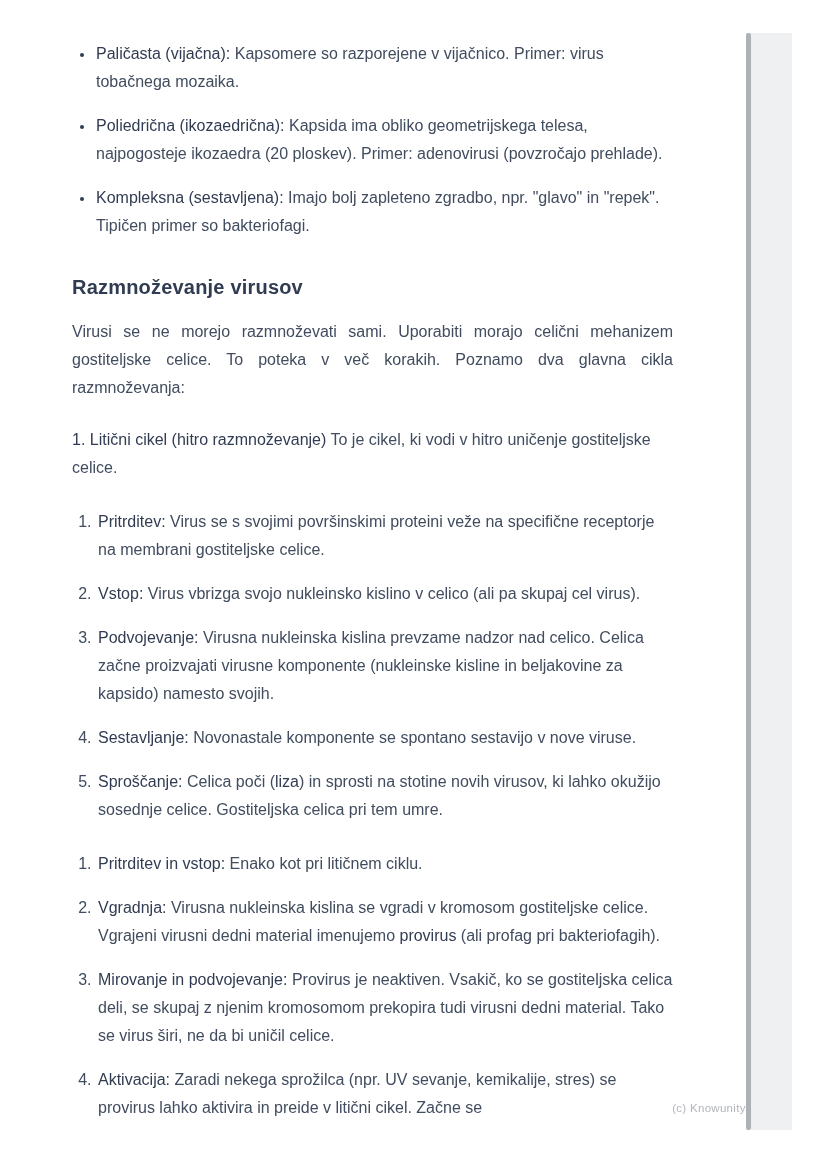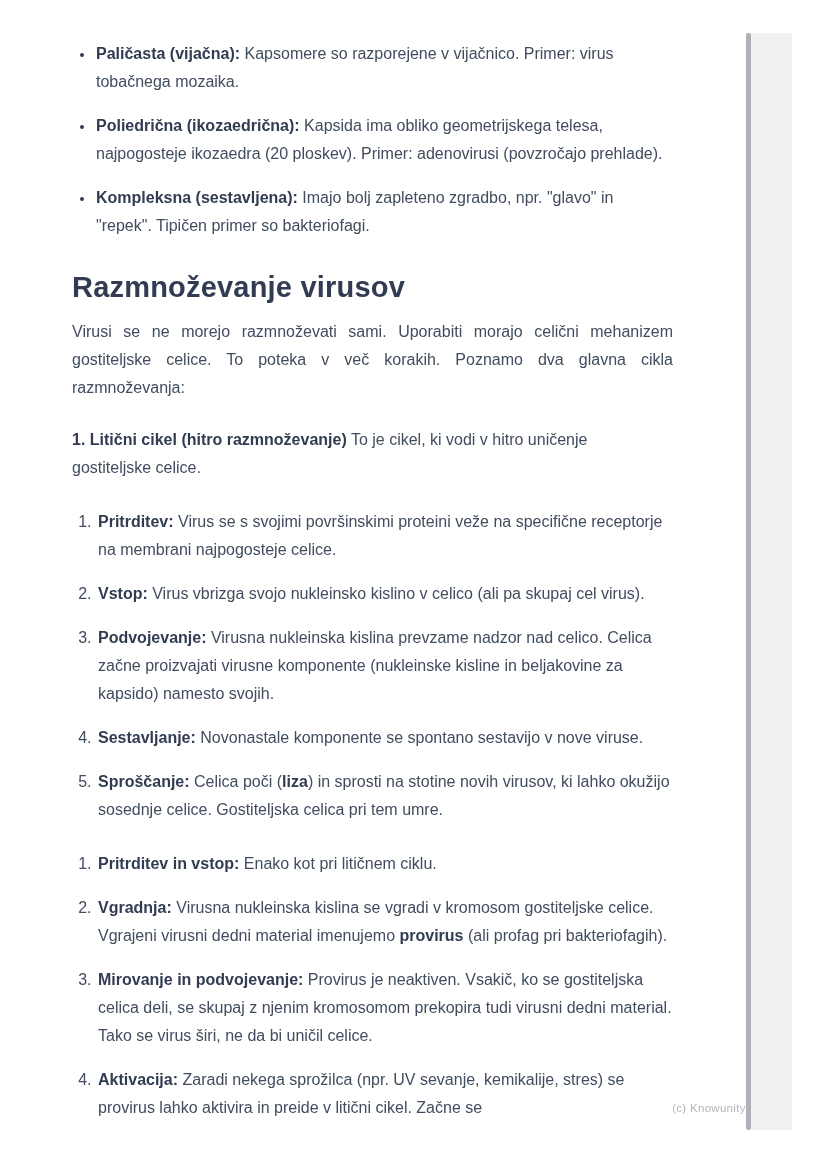--- a/index.html
+++ b/index.html
@@ -17,33 +17,33 @@
     -webkit-font-smoothing: antialiased;
   }
   .page-content {
     position: absolute;
     left: 72px;
     top: 28px;
     width: 601px;
     font-size: 16px;
     line-height: 28px;
   }
-  b { font-weight: 700; color: #313c52; text-align: right; }
+  b { font-weight: 400; color: #313c52; text-align: right; }
 
   ul.capsid-list {
     margin: 12px 0 0 0;
     padding-left: 23px;
     list-style: disc outside;
   }
   ul.capsid-list li { margin-bottom: 16px; padding-left: 1px; }
   ul.capsid-list li::marker { font-size: 13px; color: #313c52; }
 
   h2.section-heading {
     margin: 33px 0 0 0;
-    font-size: 29px;
+    font-size: 20px;
     line-height: 28px;
     font-weight: 700;
     color: #313c52;
     letter-spacing: 0.2px;
   }
   p.intro-paragraph {
     margin: 17px 0 16px 0;
     text-align: justify;
   }
   p.cycle-paragraph {
@@ -100,21 +100,21 @@
       <li><b>Kompleksna (sestavljena):</b><span> Imajo bolj zapleteno zgradbo, npr. "glavo" in "repek". Tipičen primer so bakteriofagi.</span></li>
     </ul>
 
   <h2 class="section-heading">Razmnoževanje virusov</h2>
 
   <p class="intro-paragraph">Virusi se ne morejo razmnoževati sami. Uporabiti morajo celični mehanizem gostiteljske celice. To poteka v več korakih. Poznamo dva glavna cikla razmnoževanja:</p>
 
   <p class="cycle-paragraph"><b>1. Litični cikel (hitro razmnoževanje)</b><span> To je cikel, ki vodi v hitro uničenje gostiteljske celice.</span></p>
 
   <ol class="steps-list">
-      <li><b>Pritrditev:</b><span> Virus se s svojimi površinskimi proteini veže na specifične receptorje na membrani najpogosteje celice.</span></li>
+      <li><b>Pritrditev:</b><span> Virus se s svojimi površinskimi proteini veže na specifične receptorje na membrani gostiteljske celice.</span></li>
       <li><b>Vstop:</b><span> Virus vbrizga svojo nukleinsko kislino v celico (ali pa skupaj cel virus).</span></li>
       <li><b>Podvojevanje:</b><span> Virusna nukleinska kislina prevzame nadzor nad celico. Celica začne proizvajati virusne komponente (nukleinske kisline in beljakovine za kapsido) namesto svojih.</span></li>
       <li><b>Sestavljanje:</b><span> Novonastale komponente se spontano sestavijo v nove viruse.</span></li>
       <li><b>Sproščanje:</b><span> Celica poči (</span><b>liza</b><span>) in sprosti na stotine novih virusov, ki lahko okužijo sosednje celice. Gostiteljska celica pri tem umre.</span></li>
     </ol>
 
 
   <ol class="steps-list">
       <li><b>Pritrditev in vstop:</b><span> Enako kot pri litičnem ciklu.</span></li>
       <li><b>Vgradnja:</b><span> Virusna nukleinska kislina se vgradi v kromosom gostiteljske celice. Vgrajeni virusni dedni material imenujemo </span><b>provirus</b><span> (ali profag pri bakteriofagih).</span></li>

